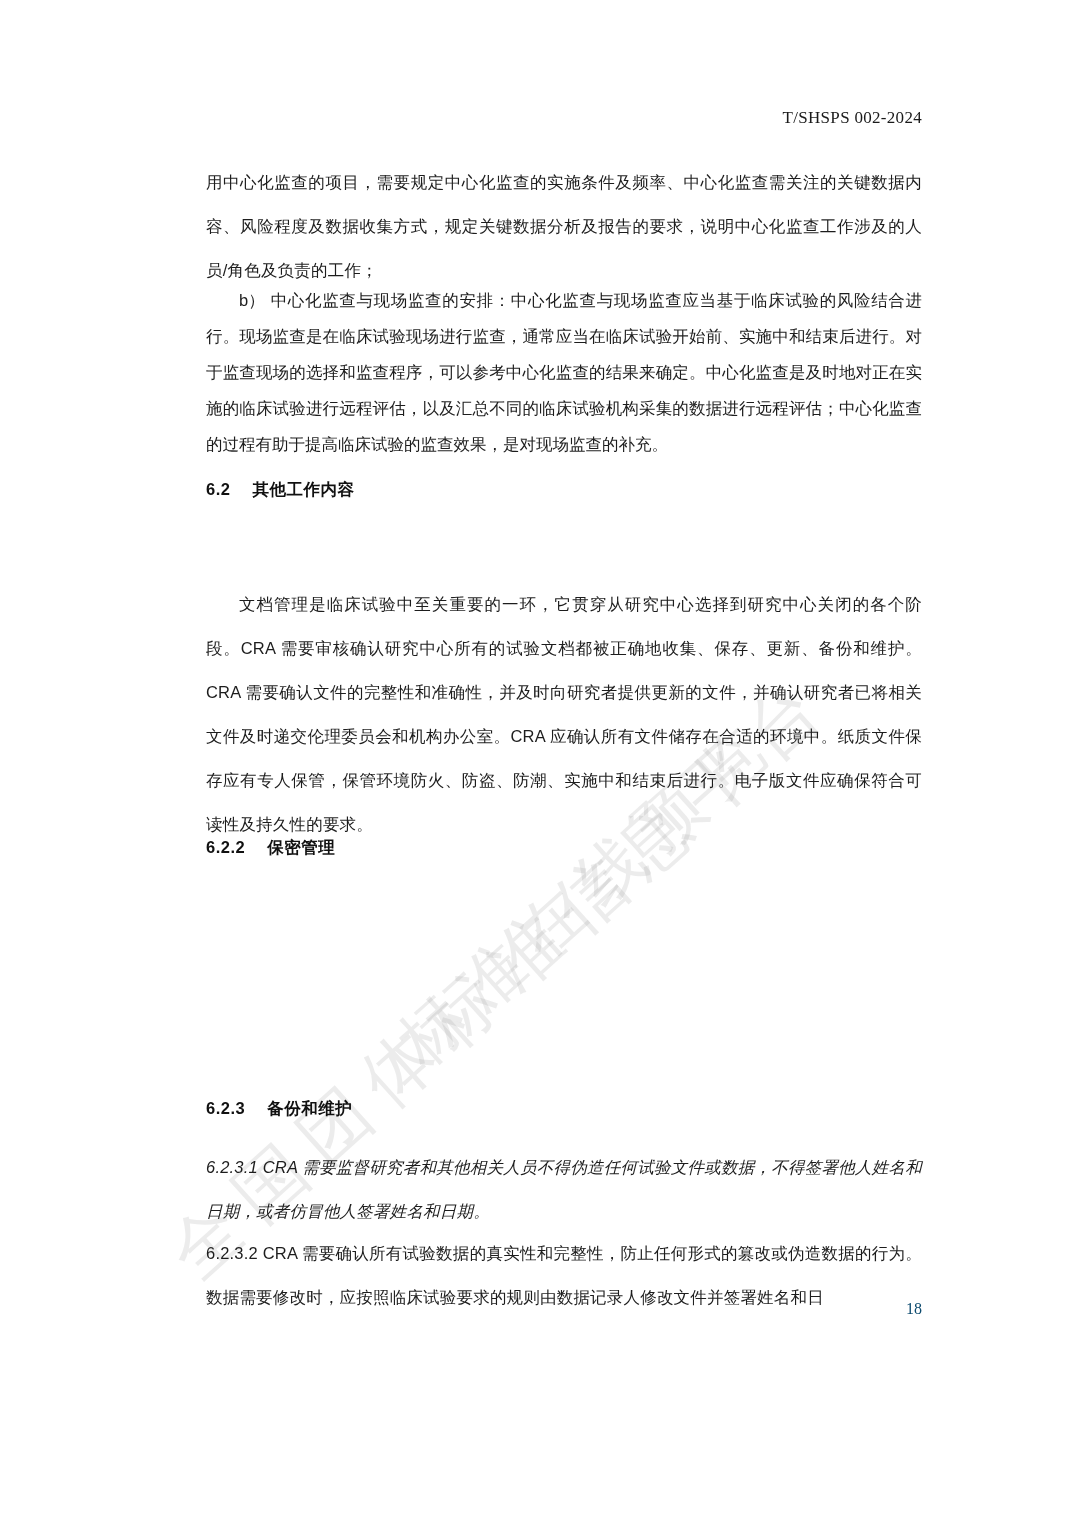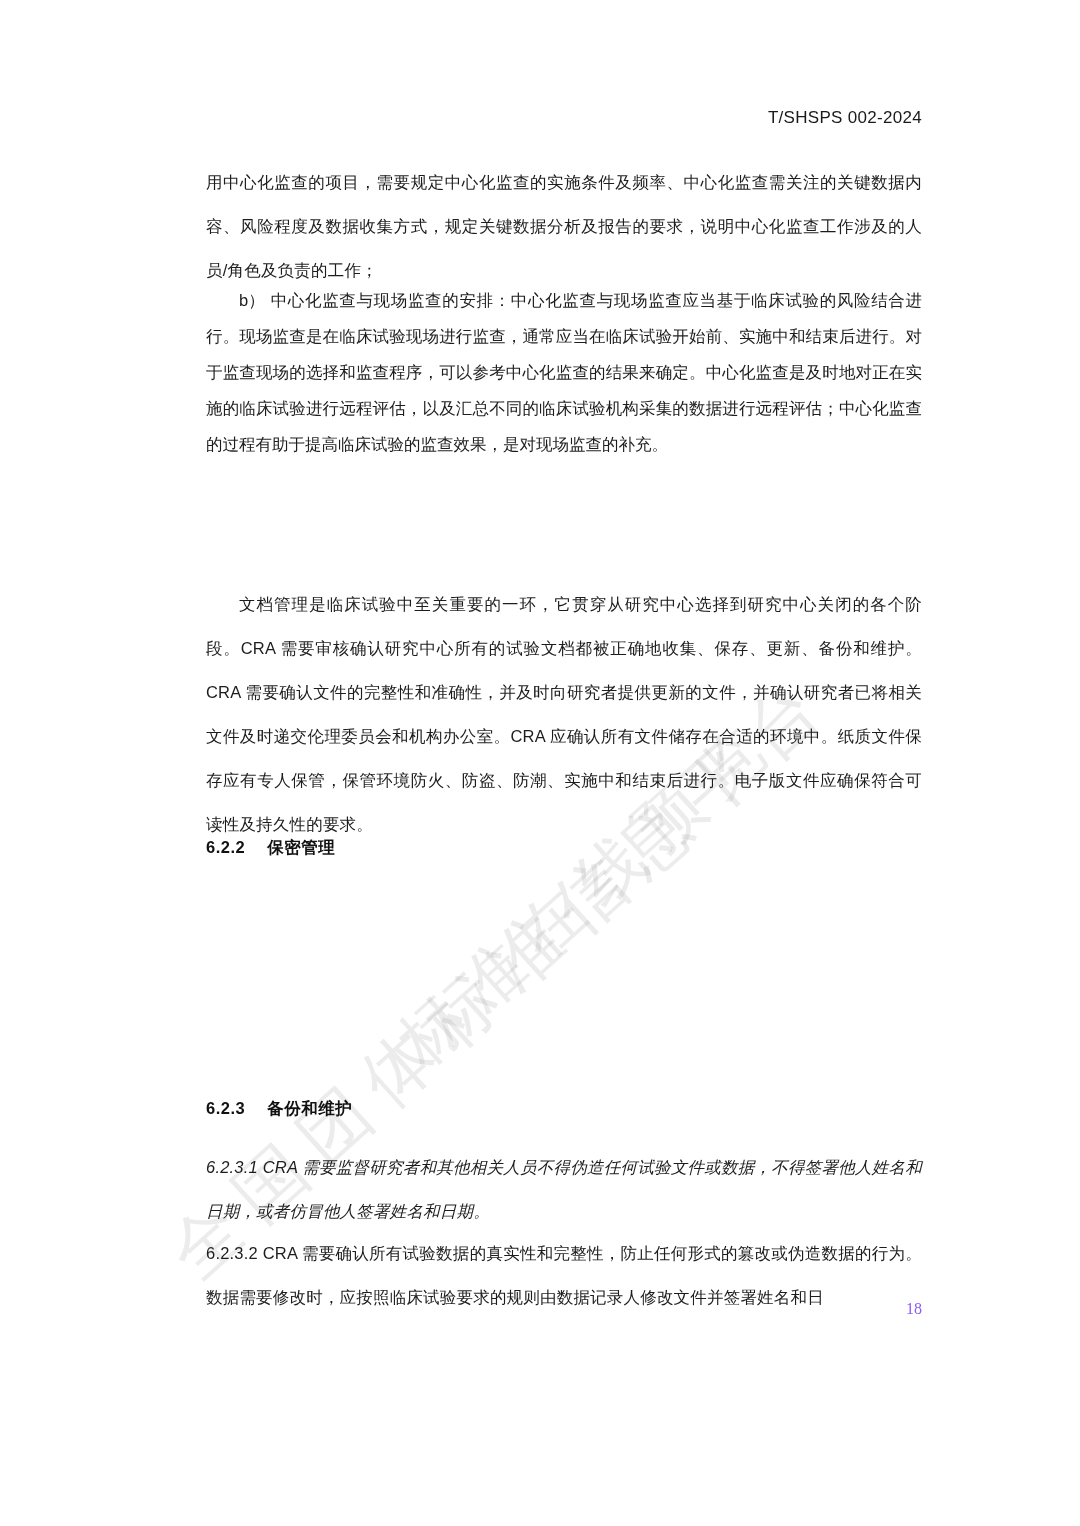--- a/index.html
+++ b/index.html
@@ -21,21 +21,21 @@
     position: absolute;
     left: 206px;
     top: 0;
     width: 716px;
     height: 1526px;
   }
   .header {
     position: absolute;
     top: 108px;
     right: 0;
-    font-family: Liberation Sans, sans-serif;
+    font-family: Liberation Serif, serif;
     font-size: 17px;
     color: #1a1a1a;
     letter-spacing: 0.3px;
     white-space: nowrap;
     text-align: center;
   }
   .body-text {
     position: absolute;
     left: 0;
     width: 716px;
@@ -76,21 +76,21 @@
     display: inline-block;
     width: 64px;
     text-indent: 2em;
   }
   .pagenum {
     position: absolute;
     right: 0;
     top: 1300px;
     font-family: "Liberation Serif", "DejaVu Serif", serif;
     font-size: 16px;
-    color: #8b5cf6;
+    color: #0c4a6e;
   }
   
   .watermark {
     position: absolute;
     left: 0;
     top: 0;
     width: 1080px;
     height: 1526px;
     pointer-events: none;
     overflow: hidden;
@@ -121,20 +121,23 @@
   <div class="content">
 
     <div class="header">T/SHSPS 002-2024</div>
 
     <div class="body-text" style="top: 160px;">用中心化监查的项目，需要规定中心化监查的实施条件及频率、中心化监查需关注的关键数据内容、风险程度及数据收集方式，规定关键数据分析及报告的要求，说明中心化监查工作涉及的人员/角色及负责的工作；</div>
 
     <div class="listitem" style="top: 282px;">
       <span class="marker">b）</span><span>中心化监查与现场监查的安排：中心化监查与现场监查应当基于临床试验的风险结合进行。现场监查是在临床试验现场进行监查，通常应当在临床试验开始前、实施中和结束后进行。对于监查现场的选择和监查程序，可以参考中心化监查的结果来确定。中心化监查是及时地对正在实施的临床试验进行远程评估，以及汇总不同的临床试验机构采集的数据进行远程评估；中心化监查的过程有助于提高临床试验的监查效果，是对现场监查的补充。</span>
     </div>
 
+    <div class="heading" style="top: 474px;">
+      <span class="num">6.2</span><span class="txt">其他工作内容</span>
+    </div>
 
 
     <div class="body-text indent2" style="top: 582px;">文档管理是临床试验中至关重要的一环，它贯穿从研究中心选择到研究中心关闭的各个阶段。CRA 需要审核确认研究中心所有的试验文档都被正确地收集、保存、更新、备份和维护。CRA 需要确认文件的完整性和准确性，并及时向研究者提供更新的文件，并确认研究者已将相关文件及时递交伦理委员会和机构办公室。CRA 应确认所有文件储存在合适的环境中。纸质文件保存应有专人保管，保管环境防火、防盗、防潮、实施中和结束后进行。电子版文件应确保符合可读性及持久性的要求。</div>
 
     <div class="heading" style="top: 832px;">
       <span class="num">6.2.2</span><span class="txt">保密管理</span>
     </div>
 
 
     <div class="heading" style="top: 1093px;">

